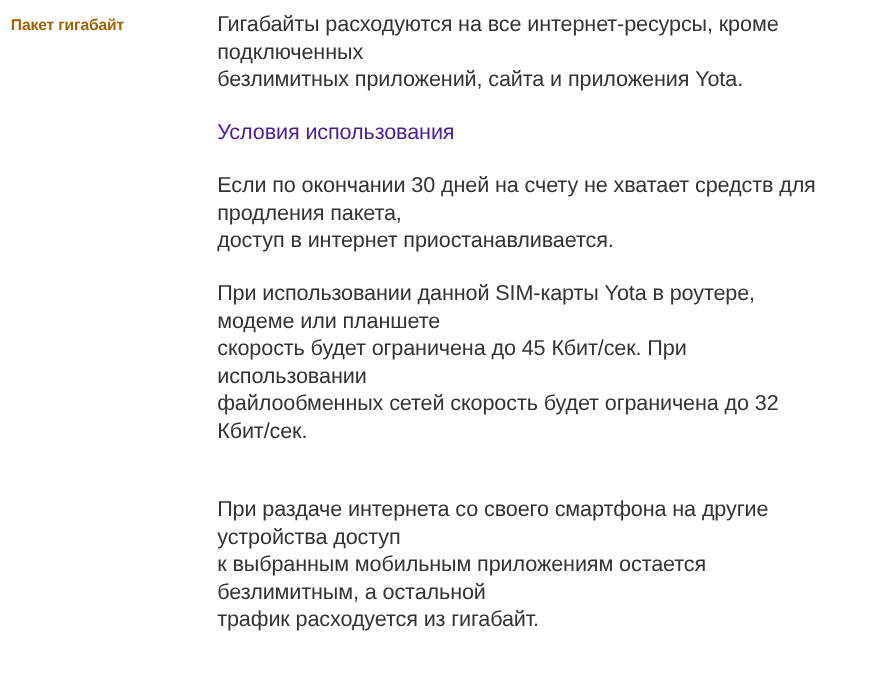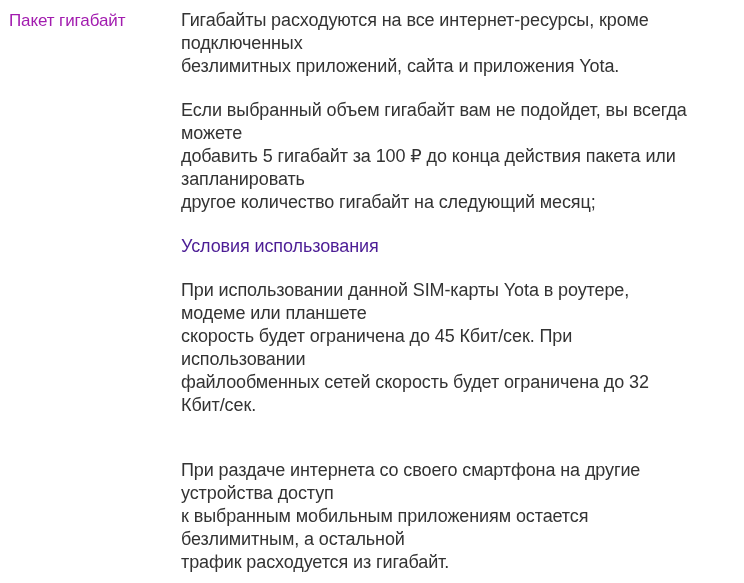--- a/index.html
+++ b/index.html
@@ -18,25 +18,25 @@
   .detail-row {
     display: flex;
     align-items: flex-start;
     box-sizing: border-box;
     padding: 9px 8px 36px 9px;
     width: 744px;
   }
   .row-label {
     flex: 0 0 172px;
     width: 172px;
-    font-size: 17px;
-    font-weight: 400;
+    font-size: 13px;
+    font-weight: 700;
     line-height: 23px;
     letter-spacing: -0.1px;
-    color: #a21caf;
+    color: #a16207;
   }
   .row-content {
     width: 508px;
     max-width: 508px;
     font-size: 18px;
     line-height: 23px;
     letter-spacing: -0.1px;
   }
   .row-content p {
     margin: 0 0 21px 0;
@@ -51,24 +51,23 @@
   }
 </style>
 </head>
 <body>
 
 <div class="detail-row">
   <div class="row-label">Пакет гигабайт</div>
   <div class="row-content">
     <p>Гигабайты расходуются на все интернет-ресурсы, кроме подключенных
 безлимитных приложений, сайта и приложения Yota.</p>
-    <p>Если выбранный объем гигабайт вам не подойдет, вы всегда можете
-добавить 5 гигабайт за 100 ₽ до конца действия пакета или запланировать
-другое количество гигабайт на следующий месяц;</p>
     <p class="muted">Условия использования</p>
+    <p>Если по окончании 30 дней на счету не хватает средств для продления пакета,
+доступ в интернет приостанавливается.</p>
     <p>При использовании данной SIM-карты Yota в роутере, модеме или планшете
 скорость будет ограничена до 45 Кбит/сек. При использовании
 файлообменных сетей скорость будет ограничена до 32 Кбит/сек.</p>
     <p>При раздаче интернета со своего смартфона на другие устройства доступ
 к выбранным мобильным приложениям остается безлимитным, а остальной
 трафик расходуется из гигабайт.</p>
   </div>
 </div>
 
 </body></html>

